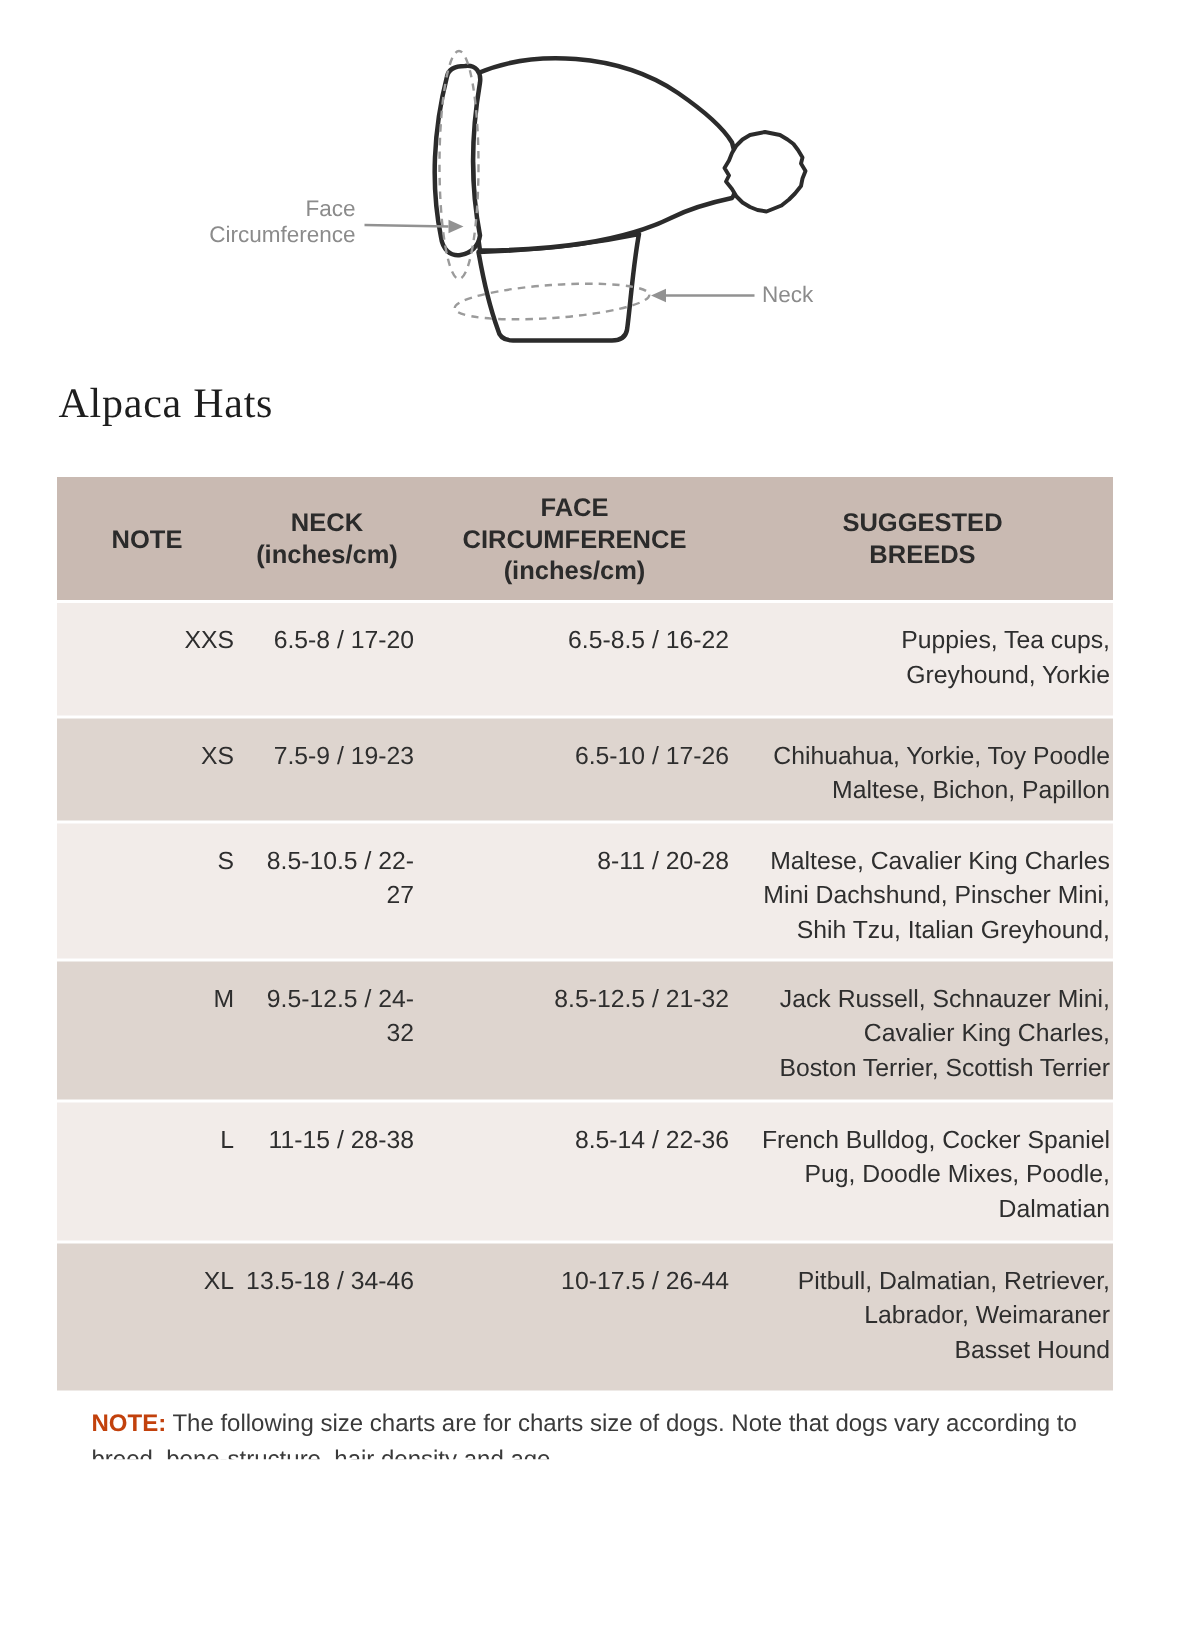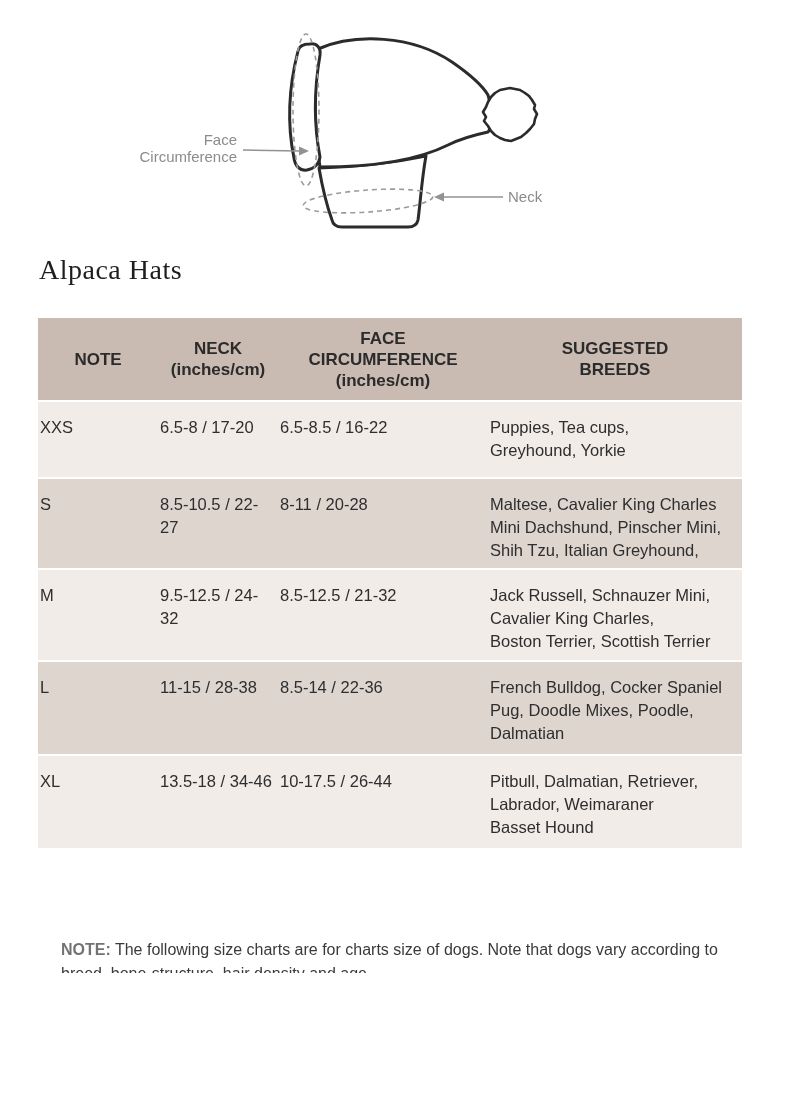--- a/index.html
+++ b/index.html
@@ -34,41 +34,41 @@
   }
   table.size-chart th{
     background:#c9bab2;
     font-size:17px;font-weight:700;line-height:21px;
     text-align:center;vertical-align:middle;
     white-space:pre-line;
     height:78px;padding:2px 2px;
     color:#2b2b2b;
   }
   table.size-chart td{
-    text-align:left;vertical-align:top;
+    text-align:right;vertical-align:top;
     font-size:16.5px;line-height:23px;
     padding:14px 2px 6px 2px;
     white-space:pre-line;
   }
   tbody tr:nth-child(odd) td{background:#f2ece9;}
   tbody tr:nth-child(even) td{background:#ded5cf;}
   tbody tr:nth-child(1) td{height:55px;}
   tbody tr:nth-child(2) td{height:48px;}
   tbody tr:nth-child(3) td{height:70px;}
   tbody tr:nth-child(4) td{height:72px;}
   tbody tr:nth-child(5) td{height:72px;}
   tbody tr:nth-child(6) td{height:78px;}
   
   .notes{
     position:absolute;left:61px;top:938px;width:672px;
     font-size:16px;line-height:24px;color:#3a3a3a;
   }
   .notes p{margin:0;}
   .notes p + p{margin-top:21px;}
-  .notes .bold{font-weight:700;color:#737373;margin-top:44px;}
+  .notes .bold{font-weight:700;color:#c2410c;margin-top:44px;}
 </style>
 </head>
 <body>
 
 <div class="page">
 
   <svg class="diagram-svg" width="790" height="245" viewBox="0 0 790 245">
 
     <path d="M 319,168 C 323,191 328,209 332,220 C 333,225 337,227 342,227
              L 408,227 C 413,227 417,225 418,220 C 420,206 422,177 426,156
@@ -128,20 +128,27 @@
     </thead>
     <tbody>
       <tr>
         <td>XXS</td>
         <td>6.5-8 / 17-20</td>
         <td>6.5-8.5 / 16-22</td>
         <td>Puppies, Tea cups,
 Greyhound, Yorkie</td>
       </tr>
       <tr>
+        <td>XS</td>
+        <td>7.5-9 / 19-23</td>
+        <td>6.5-10 / 17-26</td>
+        <td>Chihuahua, Yorkie, Toy Poodle
+Maltese, Bichon, Papillon</td>
+      </tr>
+      <tr>
         <td>S</td>
         <td>8.5-10.5 / 22-27</td>
         <td>8-11 / 20-28</td>
         <td>Maltese, Cavalier King Charles
 Mini Dachshund, Pinscher Mini,
 Shih Tzu, Italian Greyhound,</td>
       </tr>
       <tr>
         <td>M</td>
         <td>9.5-12.5 / 24-32</td>

